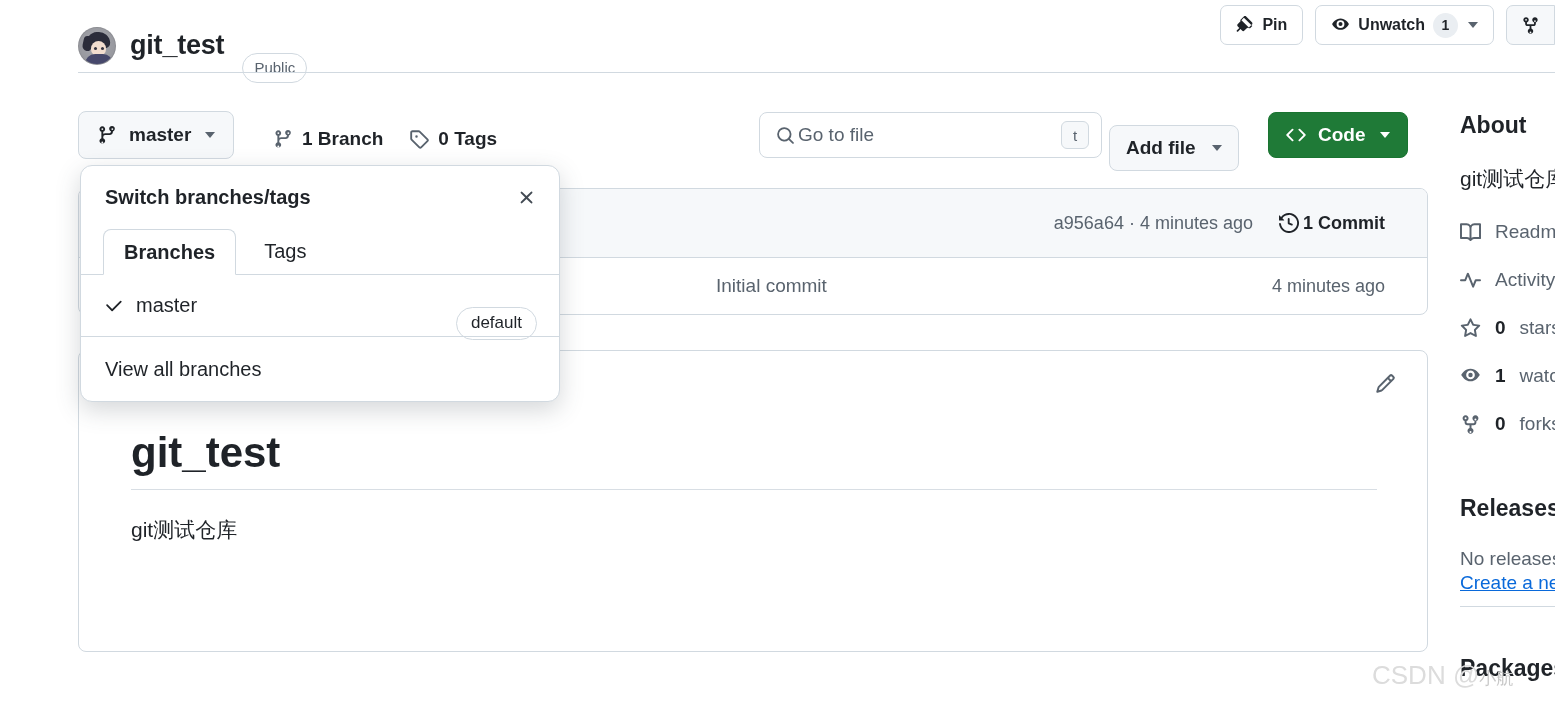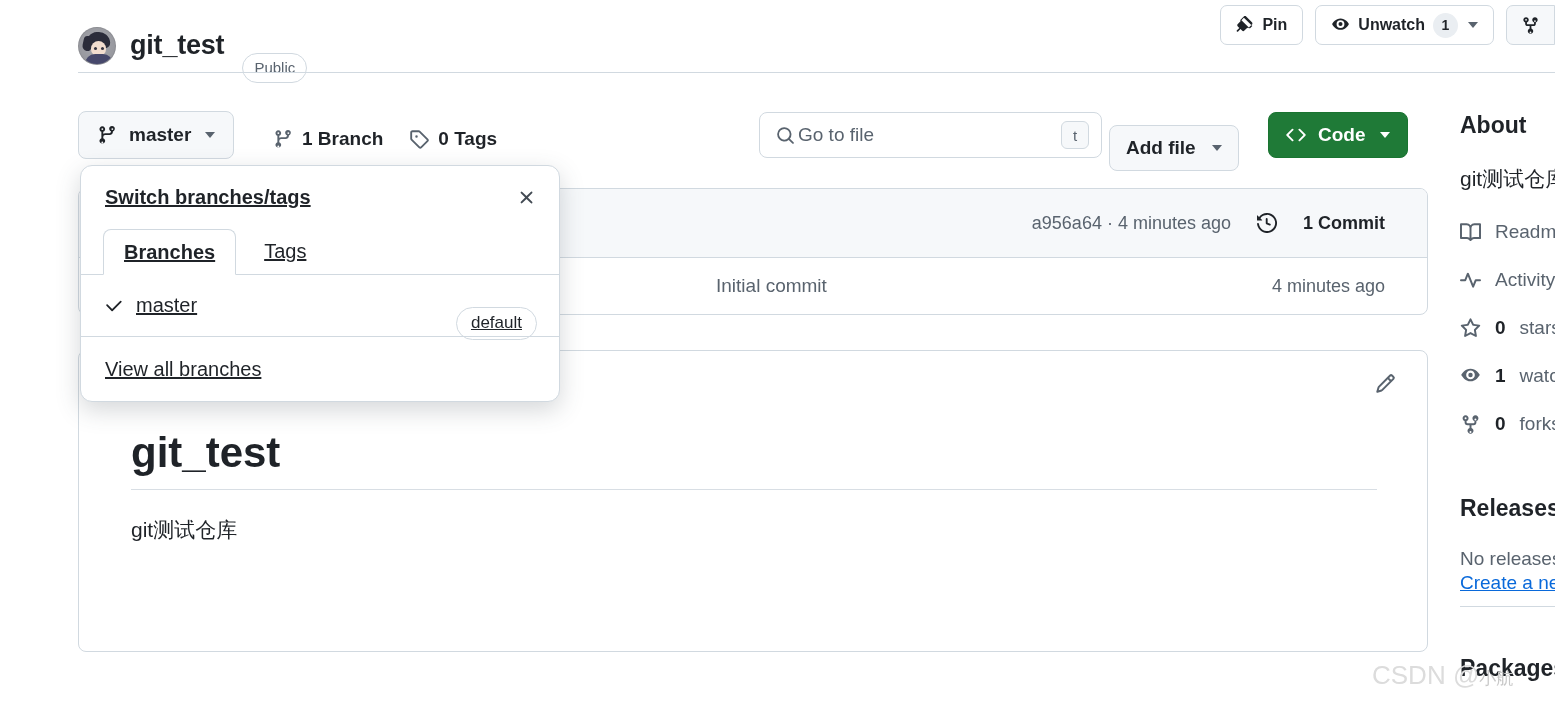--- a/index.html
+++ b/index.html
@@ -136,21 +136,21 @@
     border: 1px solid #d1d9e0; border-radius: 8px; overflow: hidden;
     background: #ffffff;
   }
   .commit-bar {
     height: 69px; background: #f6f8fa; border-bottom: 1px solid #d1d9e0;
     display: flex; align-items: center; justify-content: flex-end;
     padding-right: 42px; gap: 26px;
   }
   .commit-sha { font-size: 18px; color: #59636e; }
   .commit-count {
-    display: inline-flex; align-items: center; gap: 26px;
+    display: inline-flex; align-items: center; gap: 4px;
     font-size: 18px; font-weight: 700; color: #1f2328; cursor: pointer;
   }
   .file-row {
     height: 56px; display: flex; align-items: center;
     padding: 0 42px 0 0; font-size: 19px;
   }
   .file-msg { position: absolute; left: 637px; color: #59636e; }
   .file-age { margin-left: auto; color: #59636e; font-size: 18px; }
 
   
@@ -193,21 +193,21 @@
     font-size: 26px; color: #dcdcdc; white-space: nowrap;
     pointer-events: none; user-select: none;
   }
   .watermark .cn { color: #c9c9c9; font-size: 17px; }
 
   
   .branch-panel {
     position: absolute; left: 80px; top: 165px; width: 480px;
     background: #ffffff; border: 1px solid #d1d9e0; border-radius: 12px;
     box-shadow: 0 8px 24px rgba(66,74,83,.22);
-    overflow: hidden; z-index: 50; text-decoration: underline;
+    overflow: hidden; z-index: 50;
   }
   .bp-head {
     height: 63px; display: flex; align-items: center;
     padding: 0 18px 0 24px; justify-content: space-between;
   }
   .bp-title { font-size: 20px; font-weight: 700; color: #1f2328; }
   .bp-close { cursor: pointer; padding: 4px; line-height: 0; }
   .bp-search-wrap { padding: 0 22px 24px; }
   .bp-search {
     height: 47px; border: 2px solid #0969da; border-radius: 8px;

